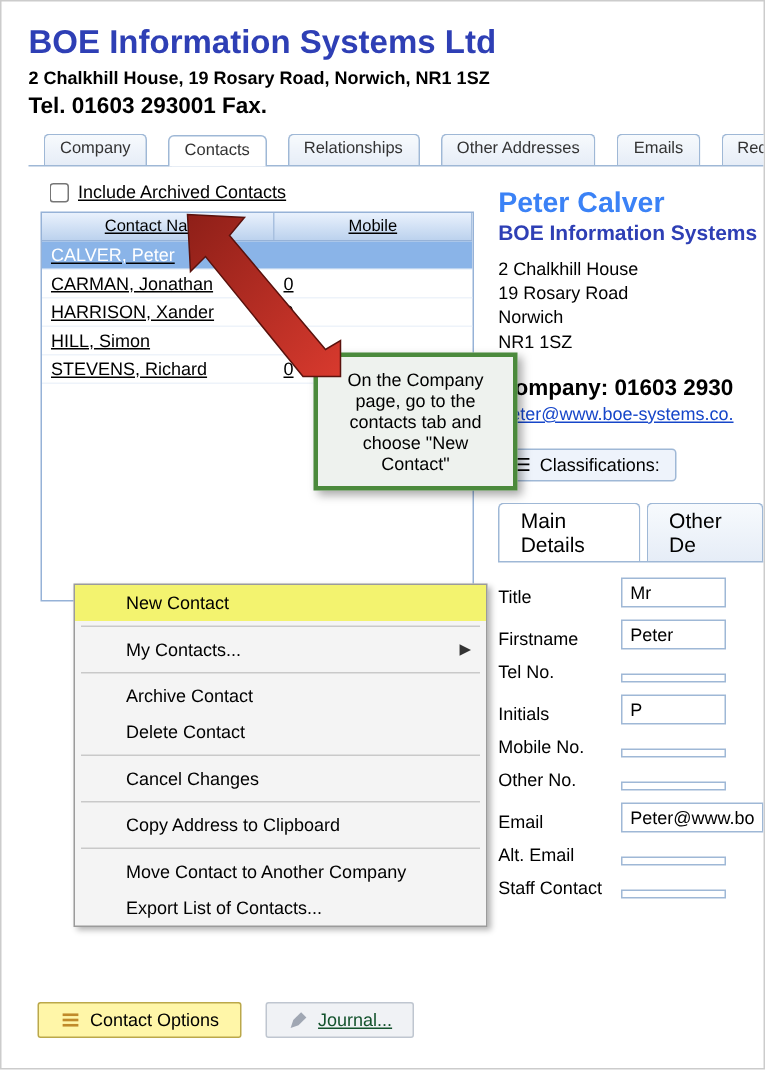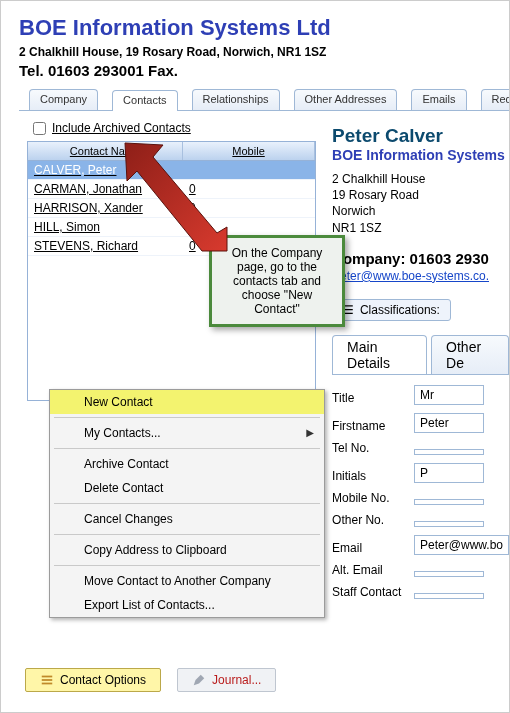--- a/index.html
+++ b/index.html
@@ -133,28 +133,29 @@
     border: 1px solid #bba84a;
     background: #fff6a8;
     padding: 4px 14px;
     font-size: 12px;
     cursor: pointer;
     border-radius: 2px;
   }
   .btn.grey {
     background: #f0f2f5;
     border-color: #bfc6d0;
-    color: #b91c1c;
+    color: #14532d;
+    text-decoration: underline;
   }
   .btn .ico { width: 14px; height: 14px; }
 
   
   .right-pane { flex: 1; padding-top: 6px; }
   .detail-name {
-    font-size: 19px; font-weight: bold; color: #0c4a6e;
+    font-size: 19px; font-weight: bold; color: #3b82f6;
     margin-bottom: 0;
   }
   .detail-company { color: #2e3fb5; font-weight: bold; font-size: 14px; margin-bottom: 8px; white-space: nowrap; }
   .detail-addr { font-size: 12px; line-height: 1.35; margin-bottom: 14px; white-space: nowrap; }
   .detail-tel { font-size: 15px; font-weight: bold; margin-bottom: 2px; white-space: nowrap; }
   .detail-email a { color: #1646c9; font-size: 12px; text-decoration: underline; white-space: nowrap; }
 
   .classifications {
     margin-top: 16px;
     border: 1px solid #9fb8d6;

